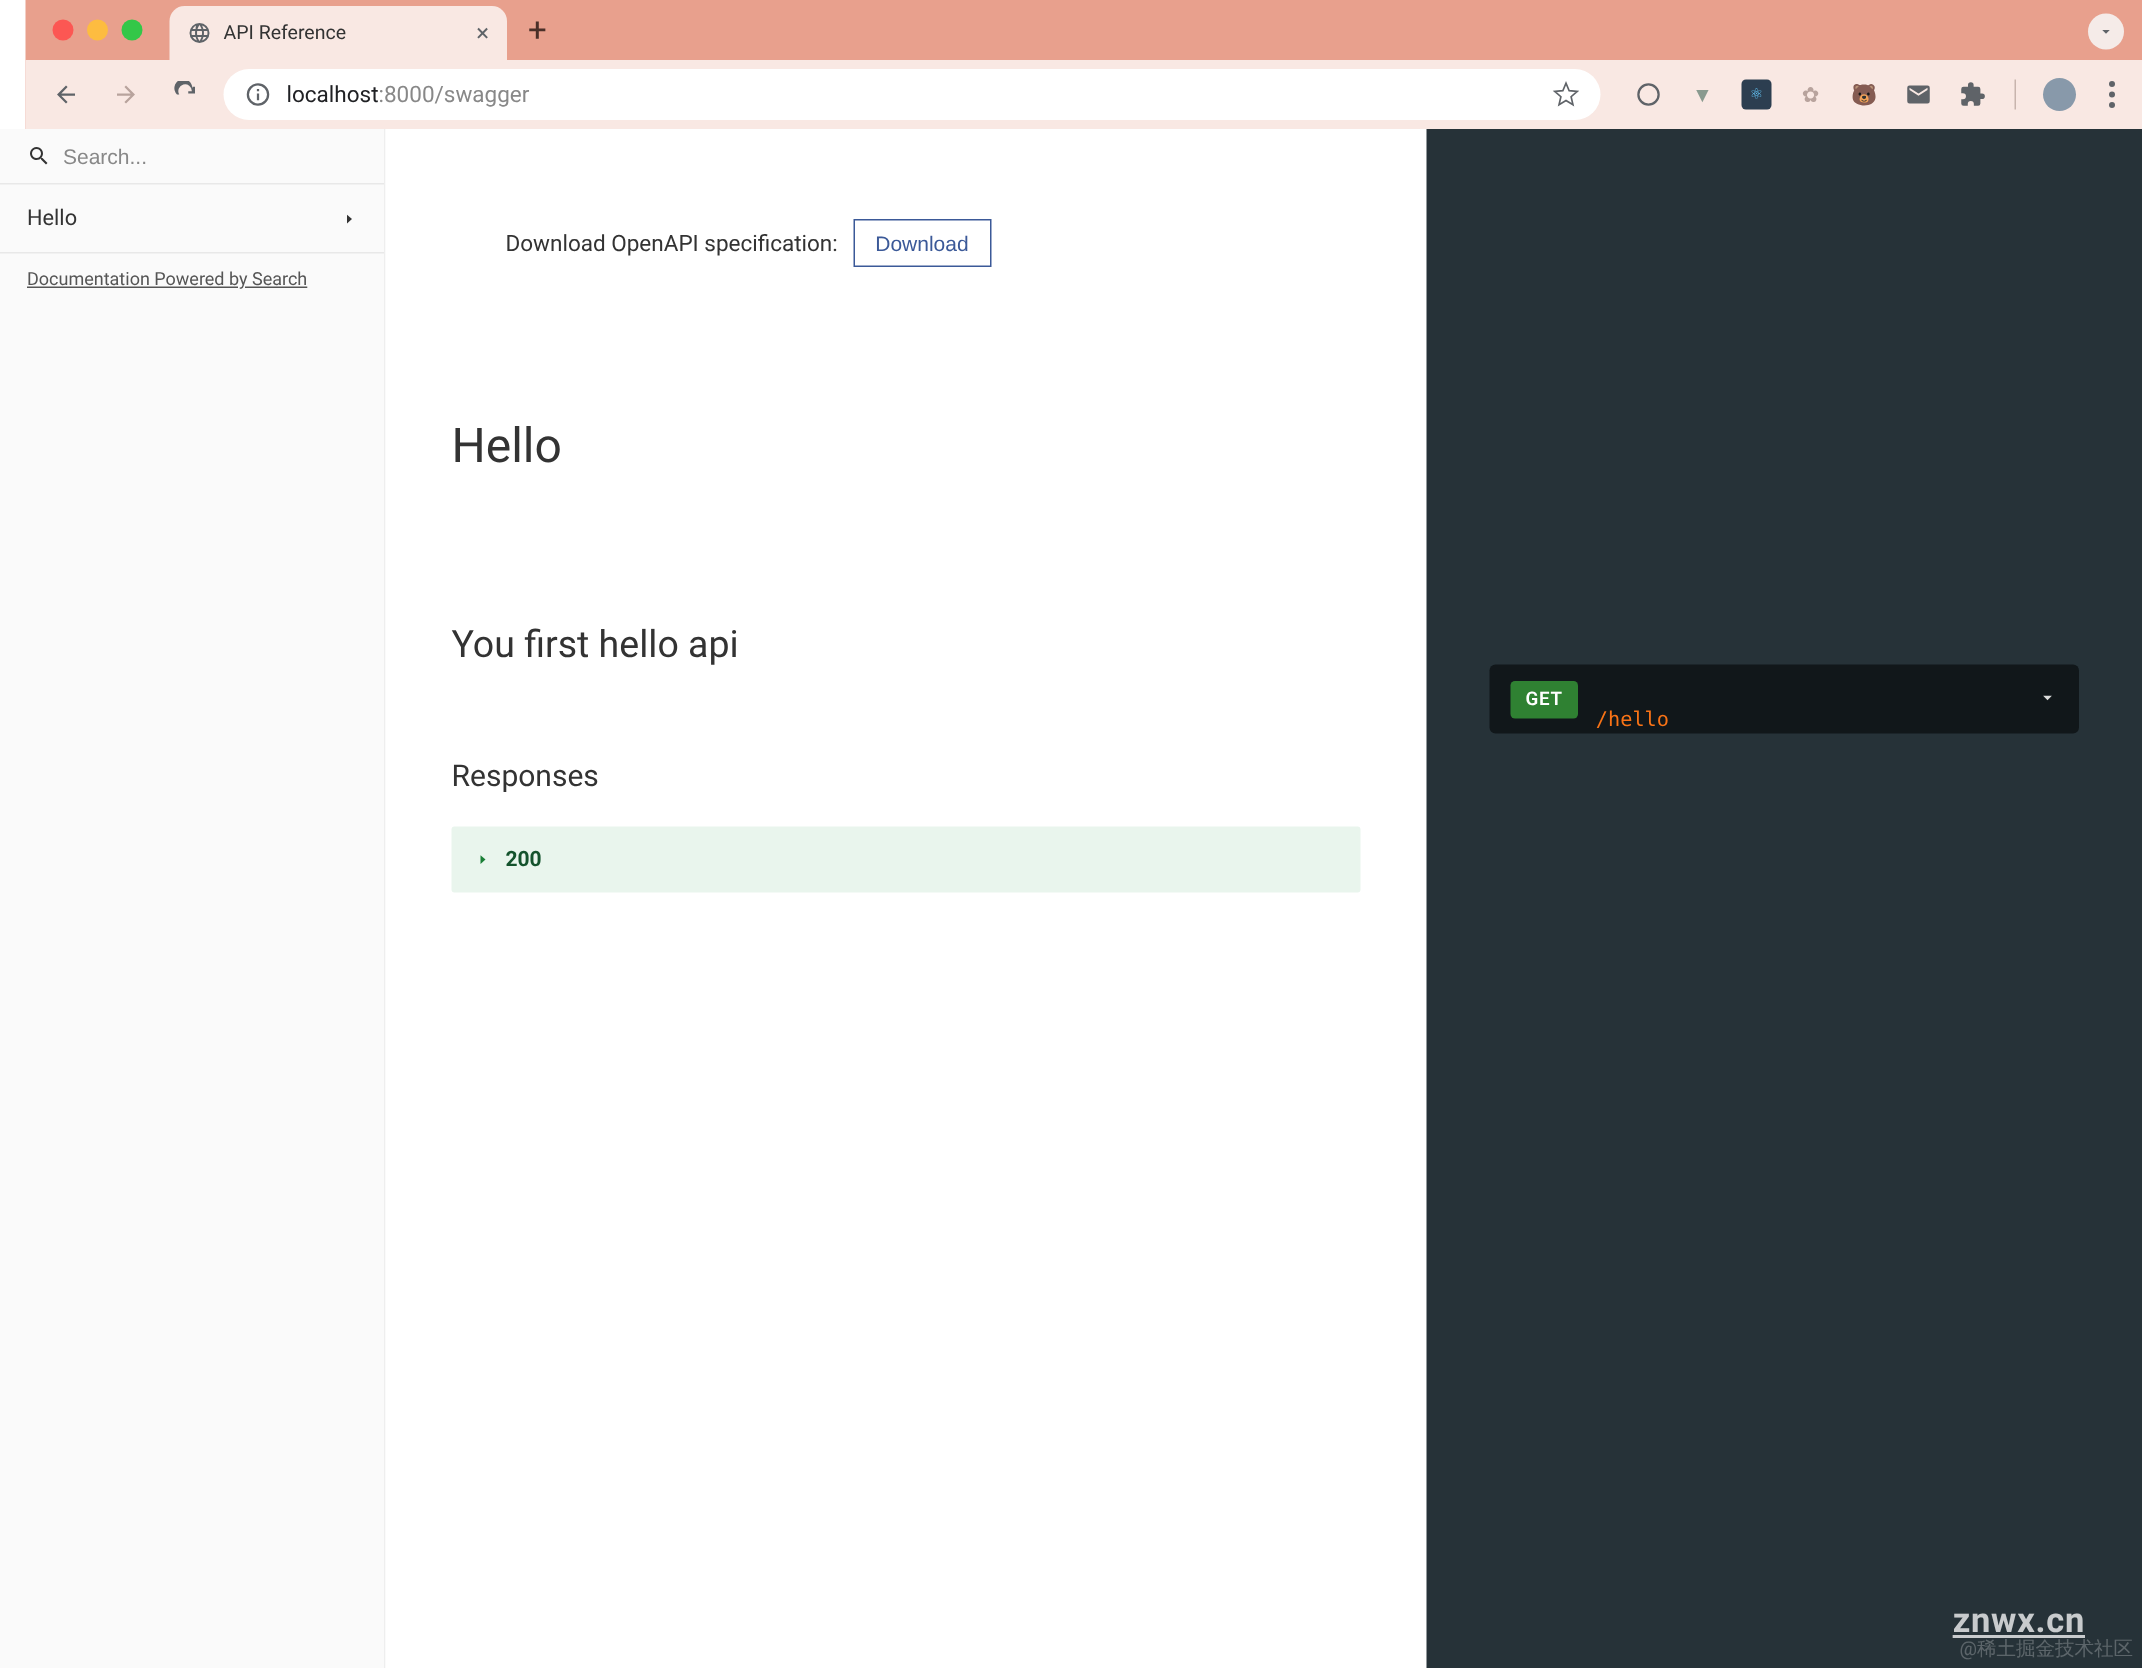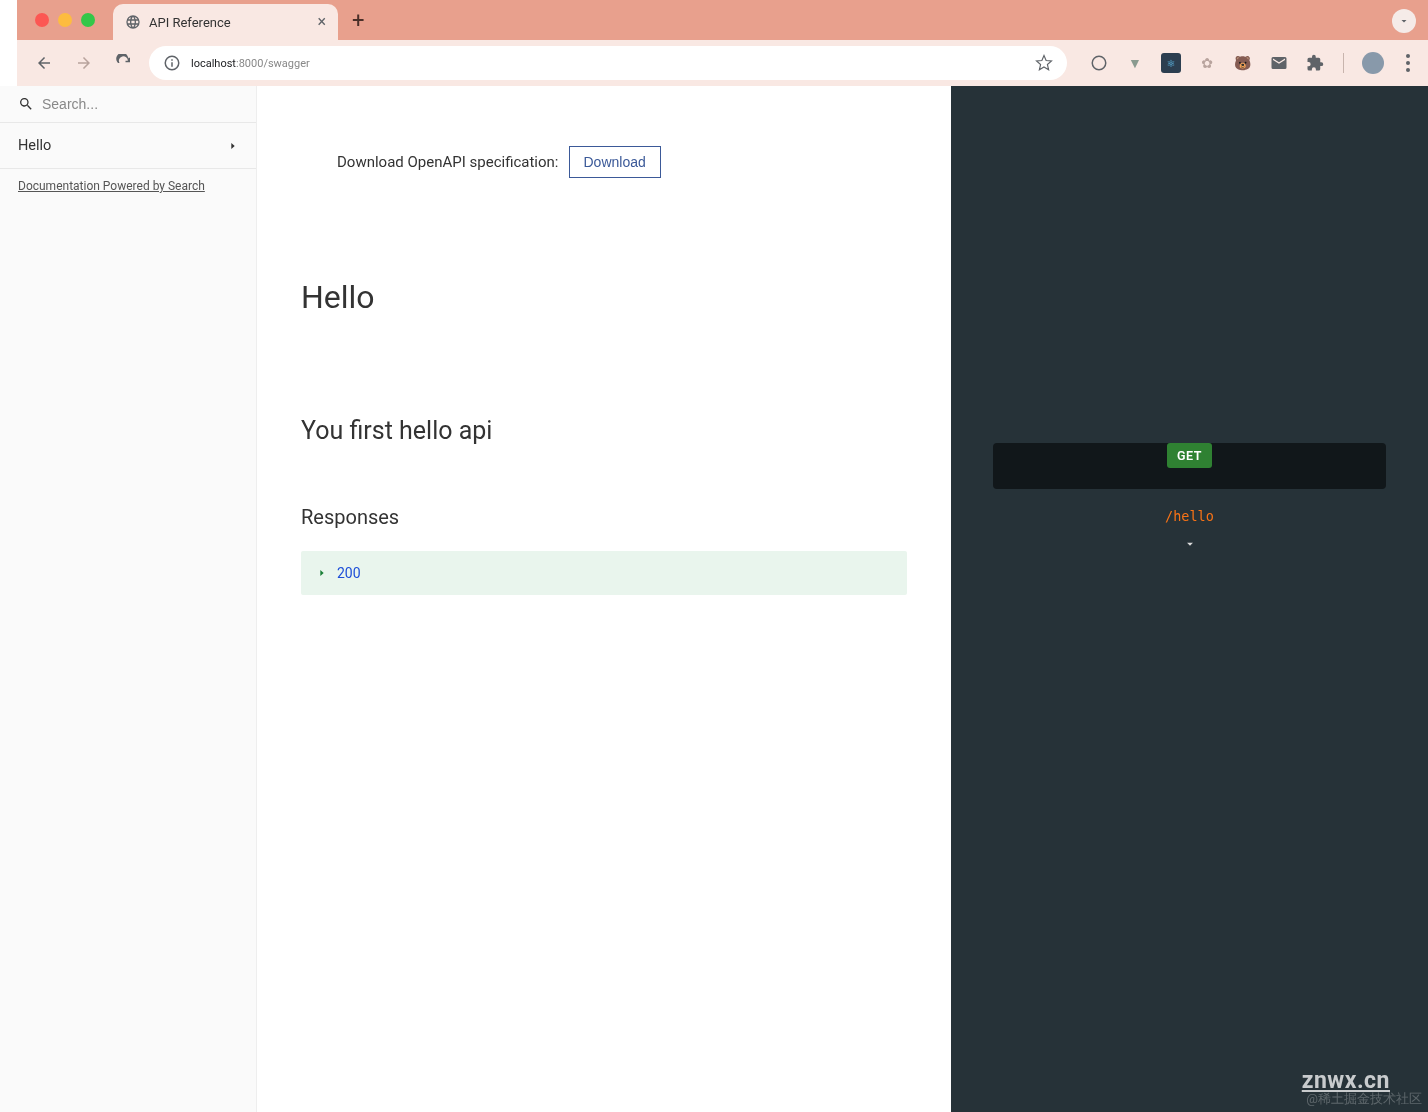--- a/index.html
+++ b/index.html
@@ -19,21 +19,21 @@
   .tab-close { color: #5f6368; font-size: 16px; line-height: 1; cursor: pointer; }
   .new-tab { color: #4a2f28; font-size: 22px; padding: 0 14px; cursor: pointer; }
   .tab-dropdown { position: absolute; right: 12px; top: 9px; width: 24px; height: 24px; border-radius: 50%; background: #f5ebe8; display: flex; align-items: center; justify-content: center; cursor: pointer; }
 
   .addr-bar { height: 46px; background: #f9e8e3; display: flex; align-items: center; padding: 0 12px; gap: 10px; }
   .nav-btn { width: 30px; height: 30px; display: flex; align-items: center; justify-content: center; color: #5f6368; cursor: pointer; border-radius: 50%; }
   .nav-btn.disabled { color: #b8a39d; }
   .nav-btn svg { width: 18px; height: 18px; }
   .url-field { flex: 1; background: #fff; border-radius: 20px; height: 34px; display: flex; align-items: center; padding: 0 14px; gap: 10px; max-width: 940px; }
   .url-info-icon { width: 18px; height: 18px; color: #5f6368; }
-  .url-text { font-size: 11px; color: #888; }
+  .url-text { font-size: 15px; color: #888; }
   .url-text .host { color: #202124; }
   .url-star { margin-left: auto; color: #5f6368; }
   .ext-icons { display: flex; gap: 16px; align-items: center; margin-left: 12px; }
   .ext-icon { width: 20px; height: 20px; display: flex; align-items: center; justify-content: center; color: #5f6368; font-size: 14px; }
   .ext-icon.box { border-radius: 3px; }
   .ext-divider { width: 1px; height: 20px; background: #c8b4ad; margin: 0 2px; }
   .menu-dots { display: flex; flex-direction: column; gap: 3px; cursor: pointer; padding: 6px; }
   .menu-dots span { width: 4px; height: 4px; border-radius: 50%; background: #5f6368; }
 
   
@@ -50,24 +50,24 @@
   .main { flex: 1; display: flex; }
   .content { width: 694px; padding: 60px 44px 40px 44px; background: #fff; }
   .download-row { display: flex; align-items: center; gap: 10px; margin-bottom: 100px; margin-left: 36px; }
   .download-label { font-size: 15px; color: #333; }
   .download-btn { border: 1px solid #3b5998; color: #3b5998; background: transparent; padding: 7px 14px; font-size: 14px; cursor: pointer; }
   h1.section-title { font-size: 32px; font-weight: 400; color: #333; margin-bottom: 100px; }
   h2.op-title { font-size: 25px; font-weight: 400; color: #333; margin-bottom: 60px; }
   h3.resp-title { font-size: 20px; font-weight: 400; color: #333; margin-bottom: 22px; }
   .response-row { background: #e9f5ed; padding: 14px 16px; display: flex; align-items: center; gap: 10px; border-radius: 2px; cursor: pointer; }
   .response-row svg { width: 10px; height: 10px; fill: #1a7f37; }
-  .response-code { color: #1d4ed8; font-weight: 400; font-size: 14px; }
+  .response-code { color: #14532d; font-weight: 700; font-size: 14px; }
 
   .right-panel { flex: 1; background: #263238; position: relative; padding-top: 357px; }
-  .req-box { margin: 0 42px; background: #11171a; border-radius: 4px; height: 46px; display: flex; align-items: center; padding: 0 14px; gap: 12px; cursor: pointer; flex-direction: column; }
+  .req-box { margin: 0 42px; background: #11171a; border-radius: 4px; height: 46px; display: flex; align-items: center; padding: 0 14px; gap: 12px; cursor: pointer; }
   .method-badge { background: #2f8132; color: #fff; font-size: 12.5px; font-weight: 600; padding: 5px 10px; border-radius: 3px; letter-spacing: 0.5px; }
   .req-path { color: #f97316; font-family: ui-monospace, Menlo, monospace; font-size: 13.5px; flex: 1; margin-top: 28px; }
   .req-chevron { color: #dcdcdc; }
   .req-chevron svg { width: 14px; height: 14px; fill: currentColor; }
 
   .watermark1 { position: absolute; right: 38px; bottom: 18px; color: rgba(255,255,255,0.75); font-weight: 700; font-size: 23px; letter-spacing: 0.5px; text-decoration: underline; }
   .watermark2 { position: absolute; right: 6px; bottom: 4px; color: rgba(255,255,255,0.25); font-size: 13px; }
 </style>
 </head>
 <body>

